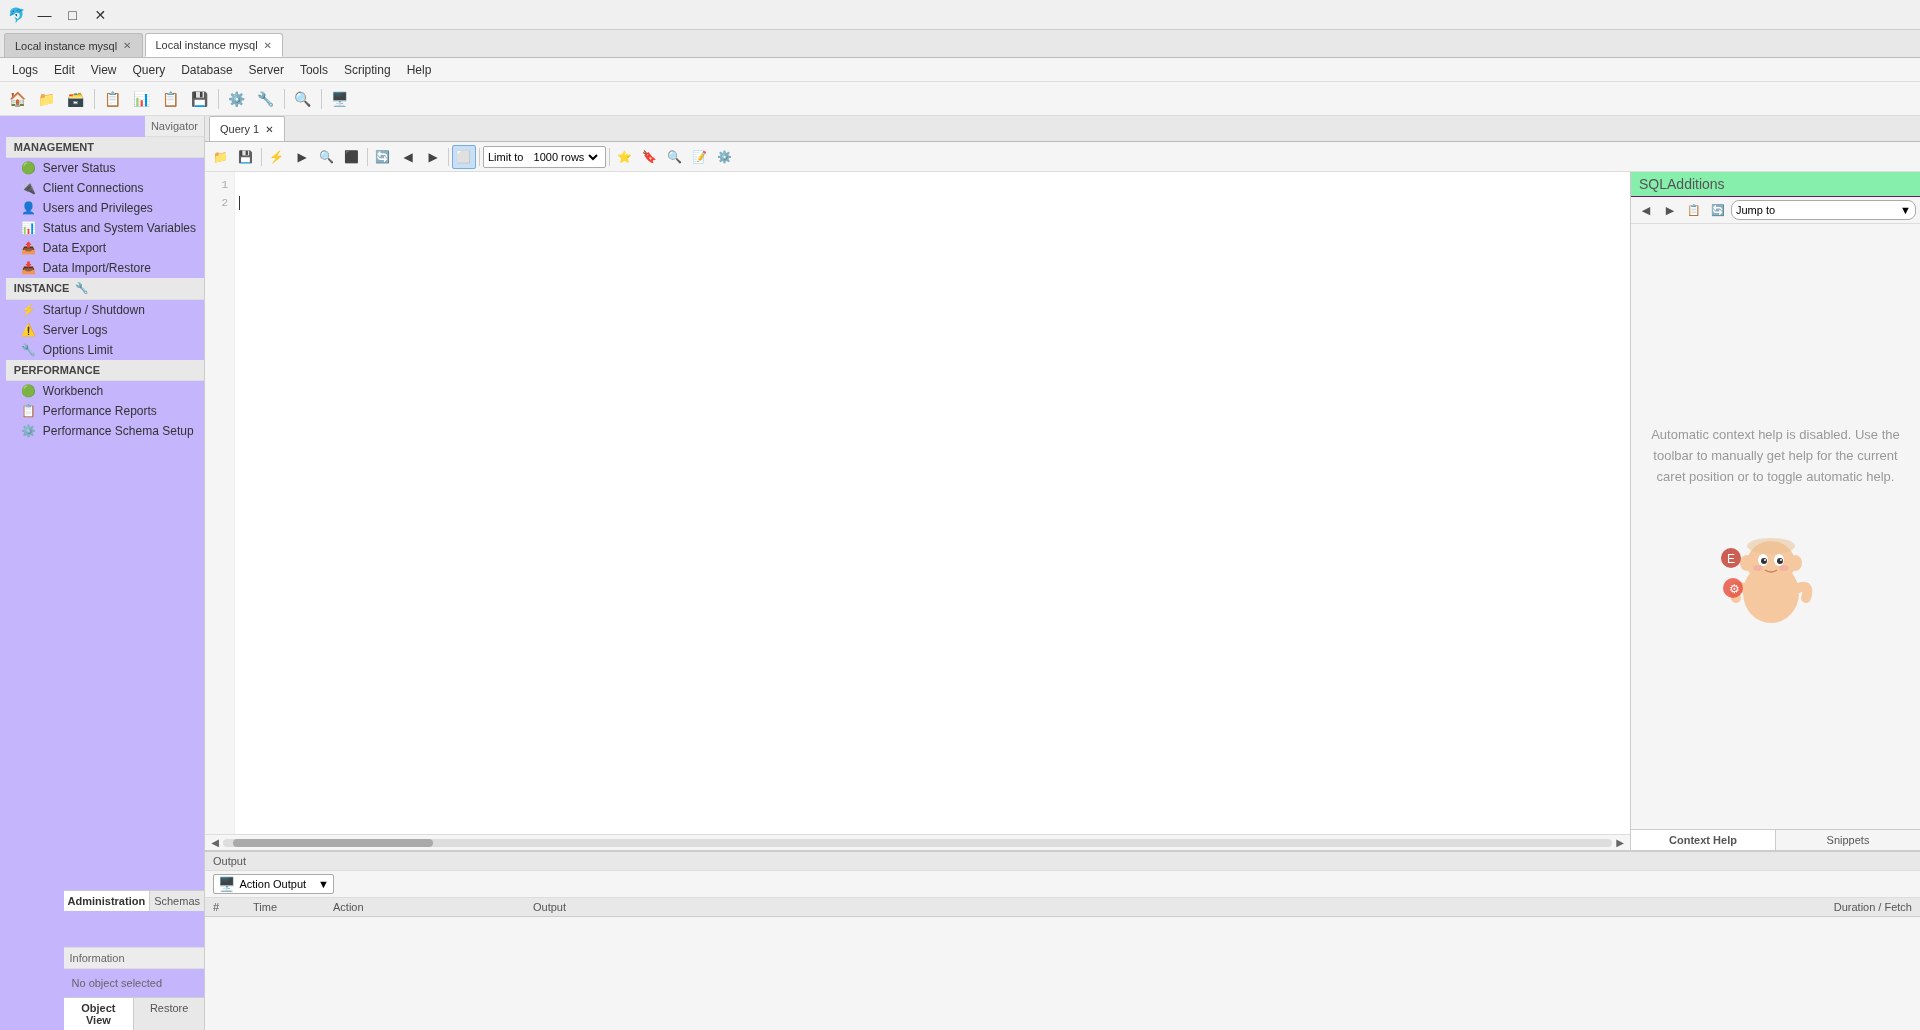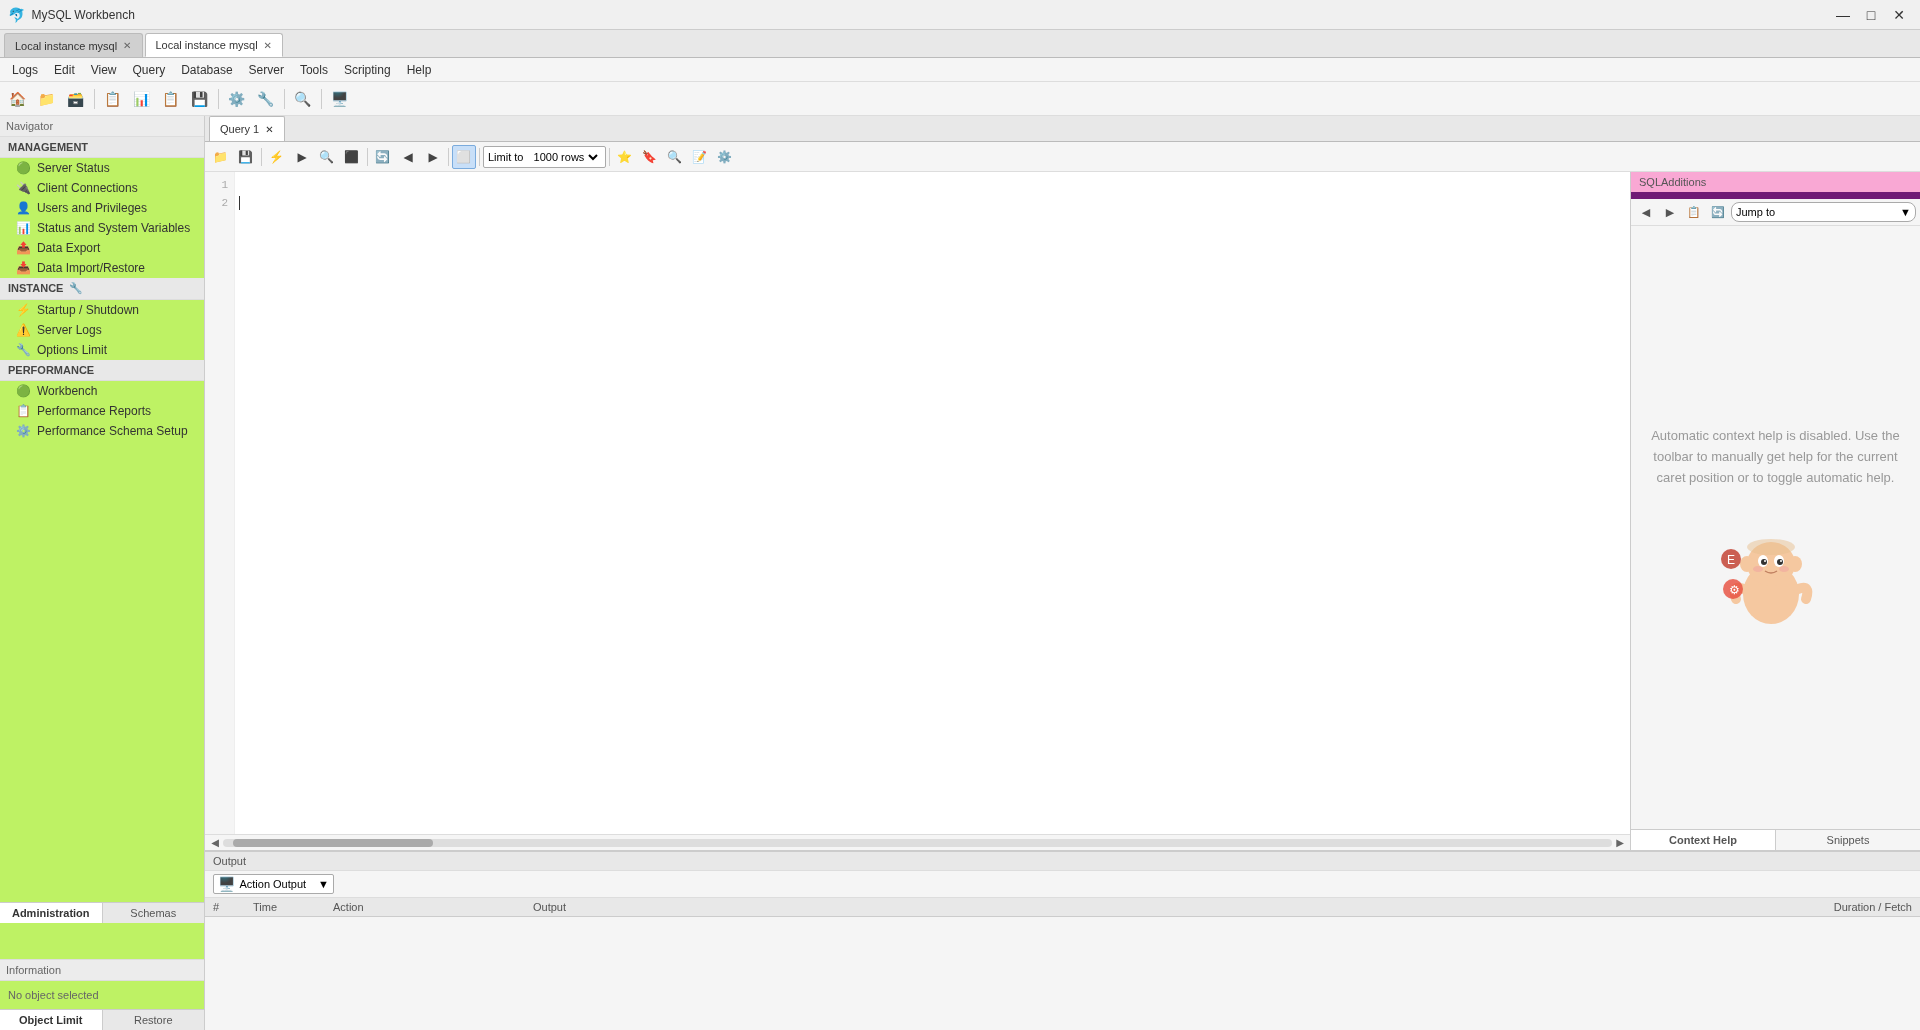--- a/index.html
+++ b/index.html
@@ -24,21 +24,21 @@
 
     
     .toolbar { background: #f5f5f5; height: 34px; display: flex; align-items: center; border-bottom: 1px solid #ddd; padding: 0 4px; gap: 1px; }
     .tb-btn { width: 28px; height: 26px; border: 1px solid transparent; background: transparent; cursor: pointer; display: flex; align-items: center; justify-content: center; border-radius: 2px; font-size: 14px; color: #444; }
     .tb-sep { width: 1px; height: 20px; background: #ccc; margin: 0 3px; }
 
     
     .main-layout { display: flex; height: calc(1030px - 30px - 28px - 24px - 34px); }
 
     
-    .sidebar { width: 205px; background: #bef264; border-right: 1px solid #ccc; display: flex; flex-direction: column; overflow: hidden; }
+    .sidebar { width: 205px; background: #c4b5fd; border-right: 1px solid #ccc; display: flex; flex-direction: column; overflow: hidden; align-items: flex-end; }
     .sidebar-navigator { padding: 4px 6px; font-size: 11px; color: #666; background: #ececec; border-bottom: 1px solid #ddd; }
 
     .section-header { padding: 4px 8px; font-size: 11px; font-weight: bold; color: #444; background: #e8e8e8; border-bottom: 1px solid #ddd; display: flex; align-items: center; }
     .sidebar-item { display: flex; align-items: center; padding: 3px 8px 3px 16px; cursor: pointer; font-size: 12px; color: #333; }
     .sidebar-item .icon { margin-right: 6px; font-size: 12px; }
 
     .sidebar-tabs { display: flex; border-top: 1px solid #ccc; background: #e8e8e8; }
     .sidebar-tab { flex: 1; text-align: center; padding: 4px; cursor: pointer; font-size: 11px; color: #555; border-right: 1px solid #ccc; }
     .sidebar-tab:last-child { border-right: none; }
     .sidebar-tab.active { background: #fff; font-weight: bold; color: #333; }
@@ -65,21 +65,21 @@
     .sql-editor { flex: 1; background: white; display: flex; overflow: hidden; position: relative; }
     .line-numbers { width: 30px; background: #f5f5f5; border-right: 1px solid #eee; padding: 4px 0; text-align: right; }
     .line-num { height: 18px; line-height: 18px; padding-right: 6px; font-size: 11px; color: #aaa; font-family: 'Courier New', monospace; }
     .editor-content { flex: 1; padding: 4px; font-family: 'Courier New', monospace; font-size: 12px; color: #333; position: relative; }
     .cursor-line { height: 18px; display: flex; align-items: center; }
     .cursor { width: 1px; height: 14px; background: #333; display: inline-block; animation: blink 1s infinite; }
     @keyframes blink { 0%, 50% { opacity: 1; } 51%, 100% { opacity: 0; } }
 
     
     .sql-additions { width: 290px; background: #f5f5f5; border-left: 1px solid #ccc; display: flex; flex-direction: column; overflow: hidden; }
-    .sql-additions-header { padding: 4px 8px; font-size: 11px; color: #555; background: #f9a8d4; border-bottom: 7px solid #701a75; }
+    .sql-additions-header { padding: 4px 8px; font-size: 14px; color: #555; background: #86efac; border-bottom: 1px solid #701a75; }
     .sql-additions-nav { display: flex; align-items: center; padding: 3px 4px; border-bottom: 1px solid #ddd; gap: 2px; }
     .sa-btn { width: 22px; height: 20px; border: 1px solid transparent; background: transparent; cursor: pointer; display: flex; align-items: center; justify-content: center; font-size: 11px; color: #555; border-radius: 2px; }
     .jump-to { display: flex; align-items: center; border: 1px solid #aaa; height: 20px; padding: 0 4px; background: white; border-radius: 8px; flex: 1; font-size: 11px; cursor: pointer; }
 
     .sql-help-text { flex: 1; display: flex; flex-direction: column; align-items: center; justify-content: center; padding: 20px; text-align: center; color: #999; font-size: 13px; line-height: 1.6; }
 
     .sql-additions-footer { display: flex; border-top: 1px solid #ccc; }
     .sa-footer-tab { flex: 1; padding: 4px 8px; text-align: center; font-size: 11px; cursor: pointer; color: #555; border-right: 1px solid #ccc; }
     .sa-footer-tab:last-child { border-right: none; }
     .sa-footer-tab.active { background: #fff; font-weight: bold; }
@@ -108,21 +108,20 @@
     .output-col.msg { flex: 1; }
 
     .sidebar-main { flex: 1; overflow-y: auto; overflow-x: hidden; }
     .sidebar-bottom { }
   </style>
 </head>
 <body>
 
 <div class="title-bar">
   <span class="title-bar-logo">🐬</span>
-  <span class="title-bar-text">MySQL Workbench</span>
   <div class="title-bar-controls">
     <button class="title-bar-btn">—</button>
     <button class="title-bar-btn">□</button>
     <button class="title-bar-btn close">✕</button>
   </div>
 </div>
 
 <div class="tab-bar">
   <div class="tab">
     <span>Local instance mysql</span>
@@ -234,21 +233,21 @@
 
       <div class="sidebar-tabs">
         <div class="sidebar-tab active">Administration</div>
         <div class="sidebar-tab">Schemas</div>
       </div>
 
       <div class="sidebar-info">Information</div>
       <div class="sidebar-info-content">No object selected</div>
 
       <div class="sidebar-tabs">
-        <div class="sidebar-tab active">Object Limit</div>
+        <div class="sidebar-tab active">Object View</div>
         <div class="sidebar-tab">Restore</div>
       </div>
     </div>
   </div>
 
   <div class="content-area">
 
     <div class="query-tab-bar">
       <div class="query-tab">
         <span>Query 1</span>

